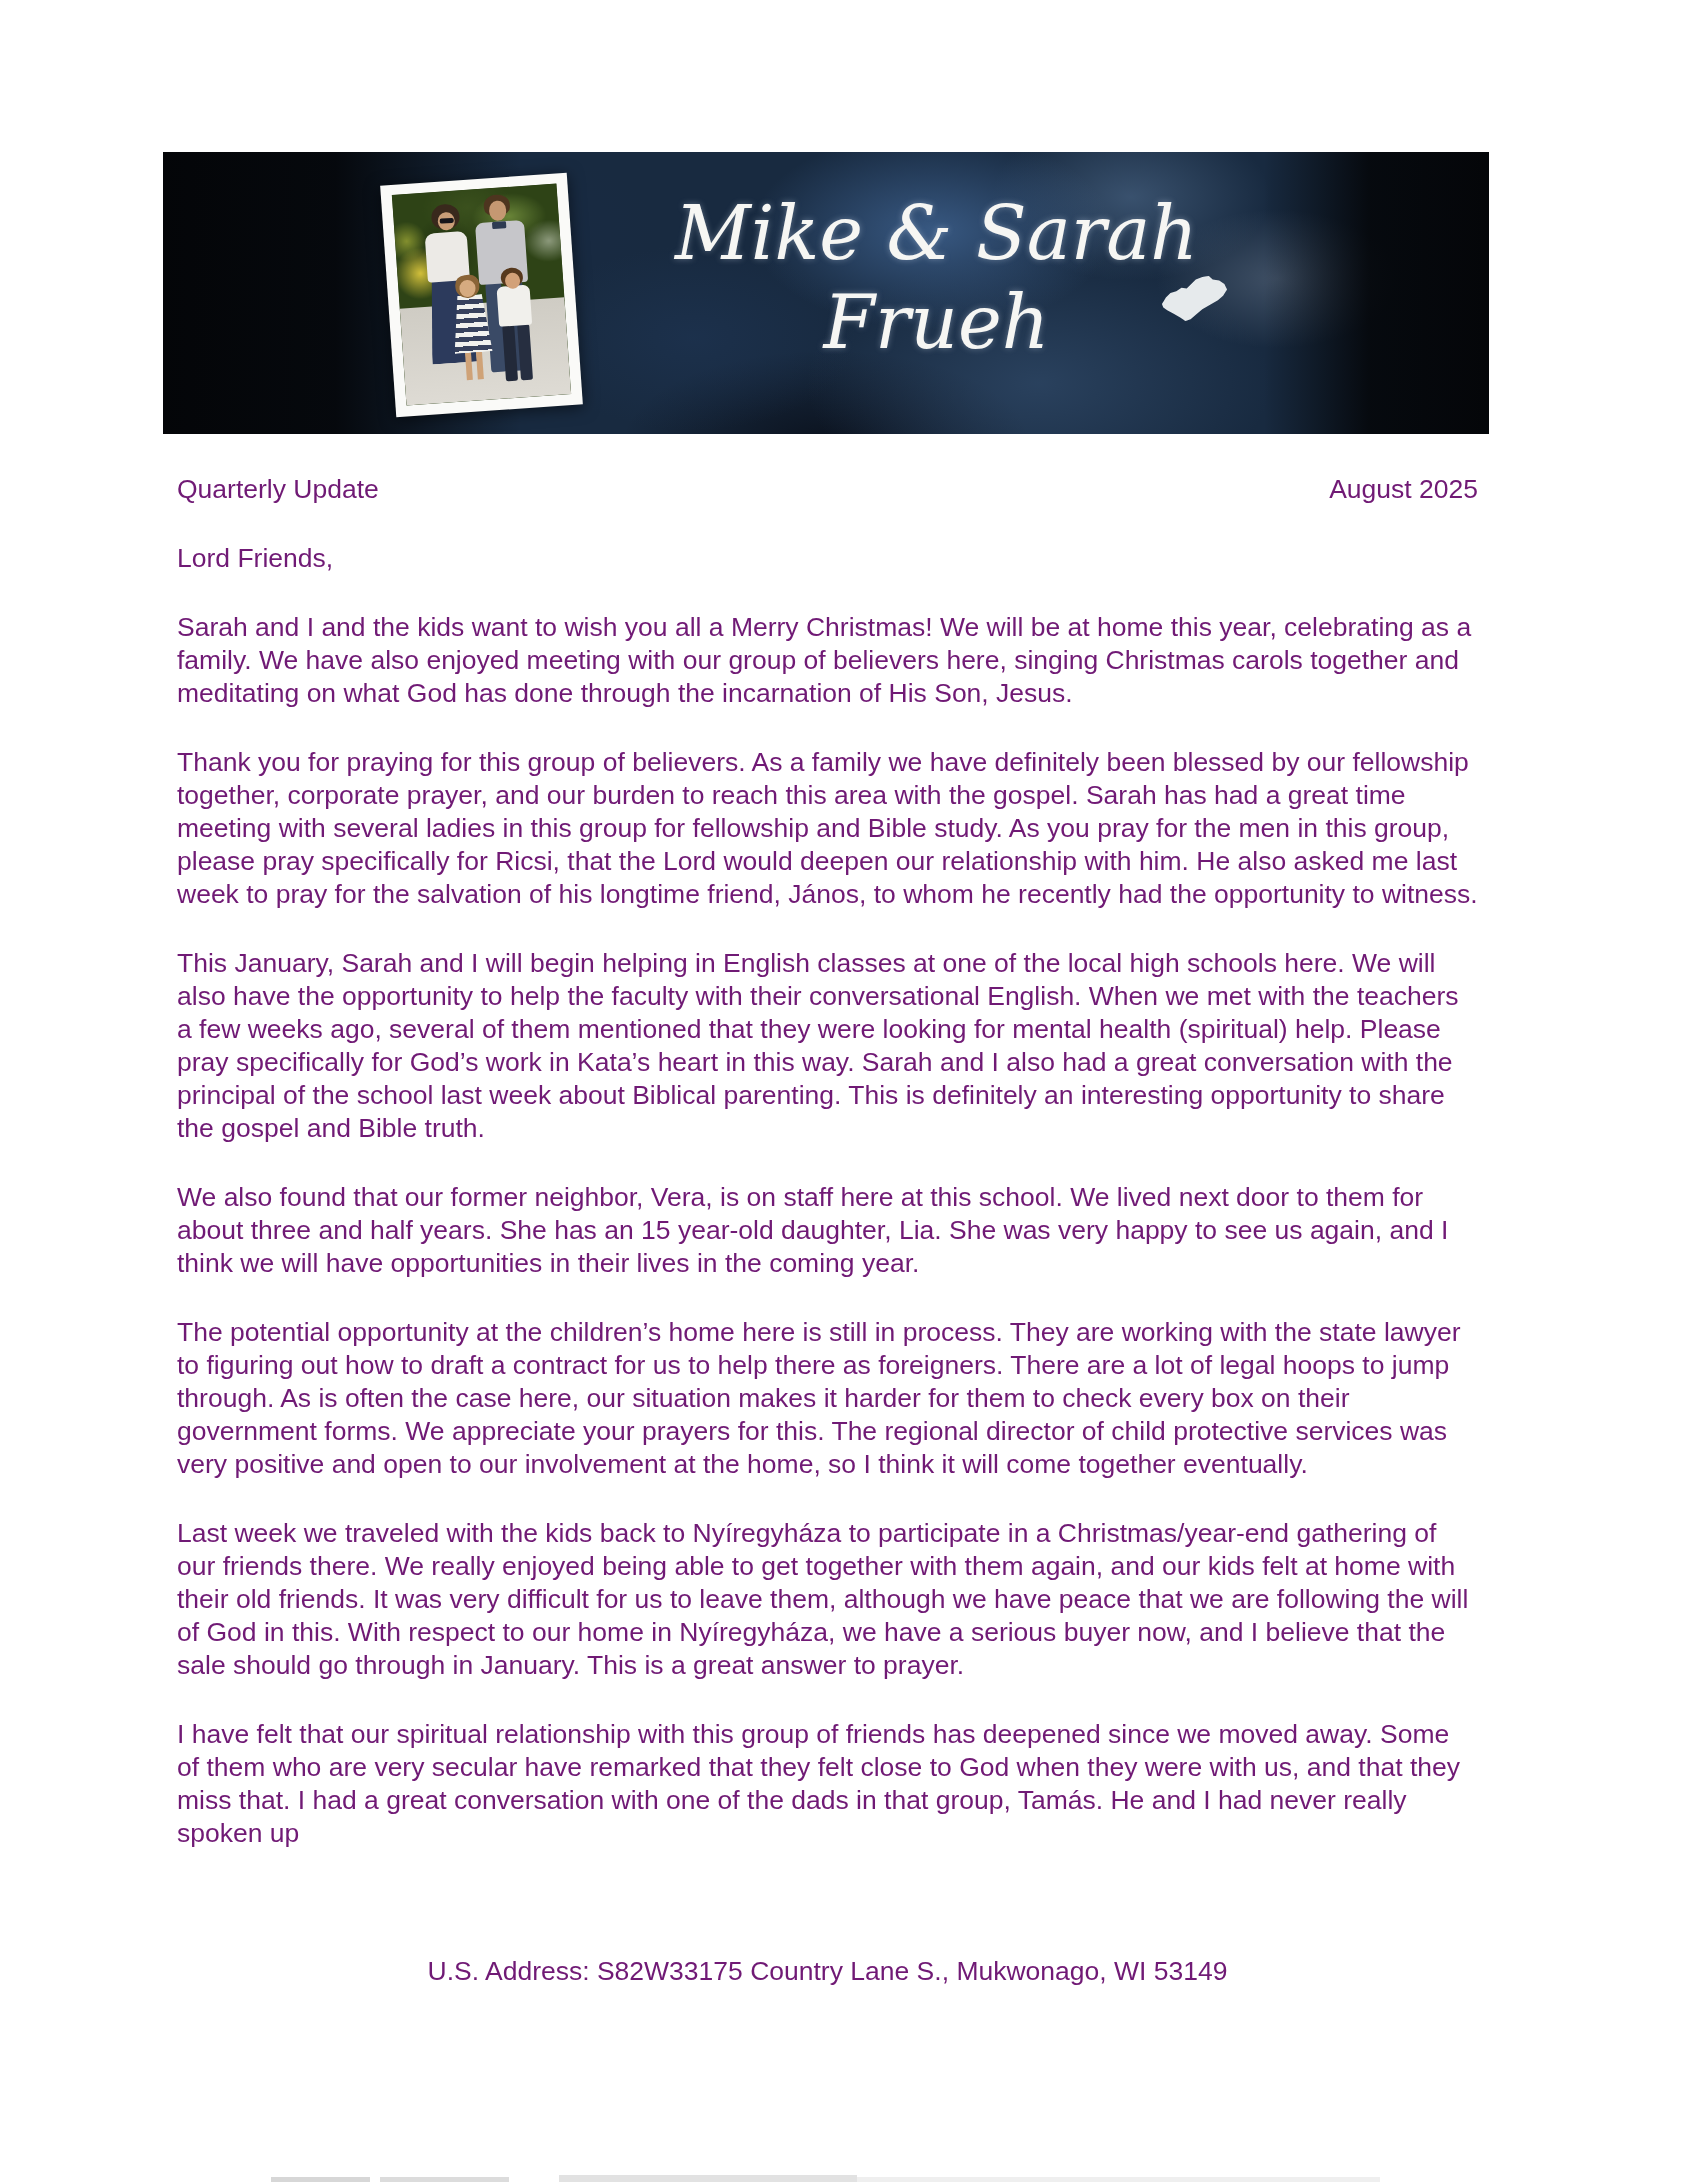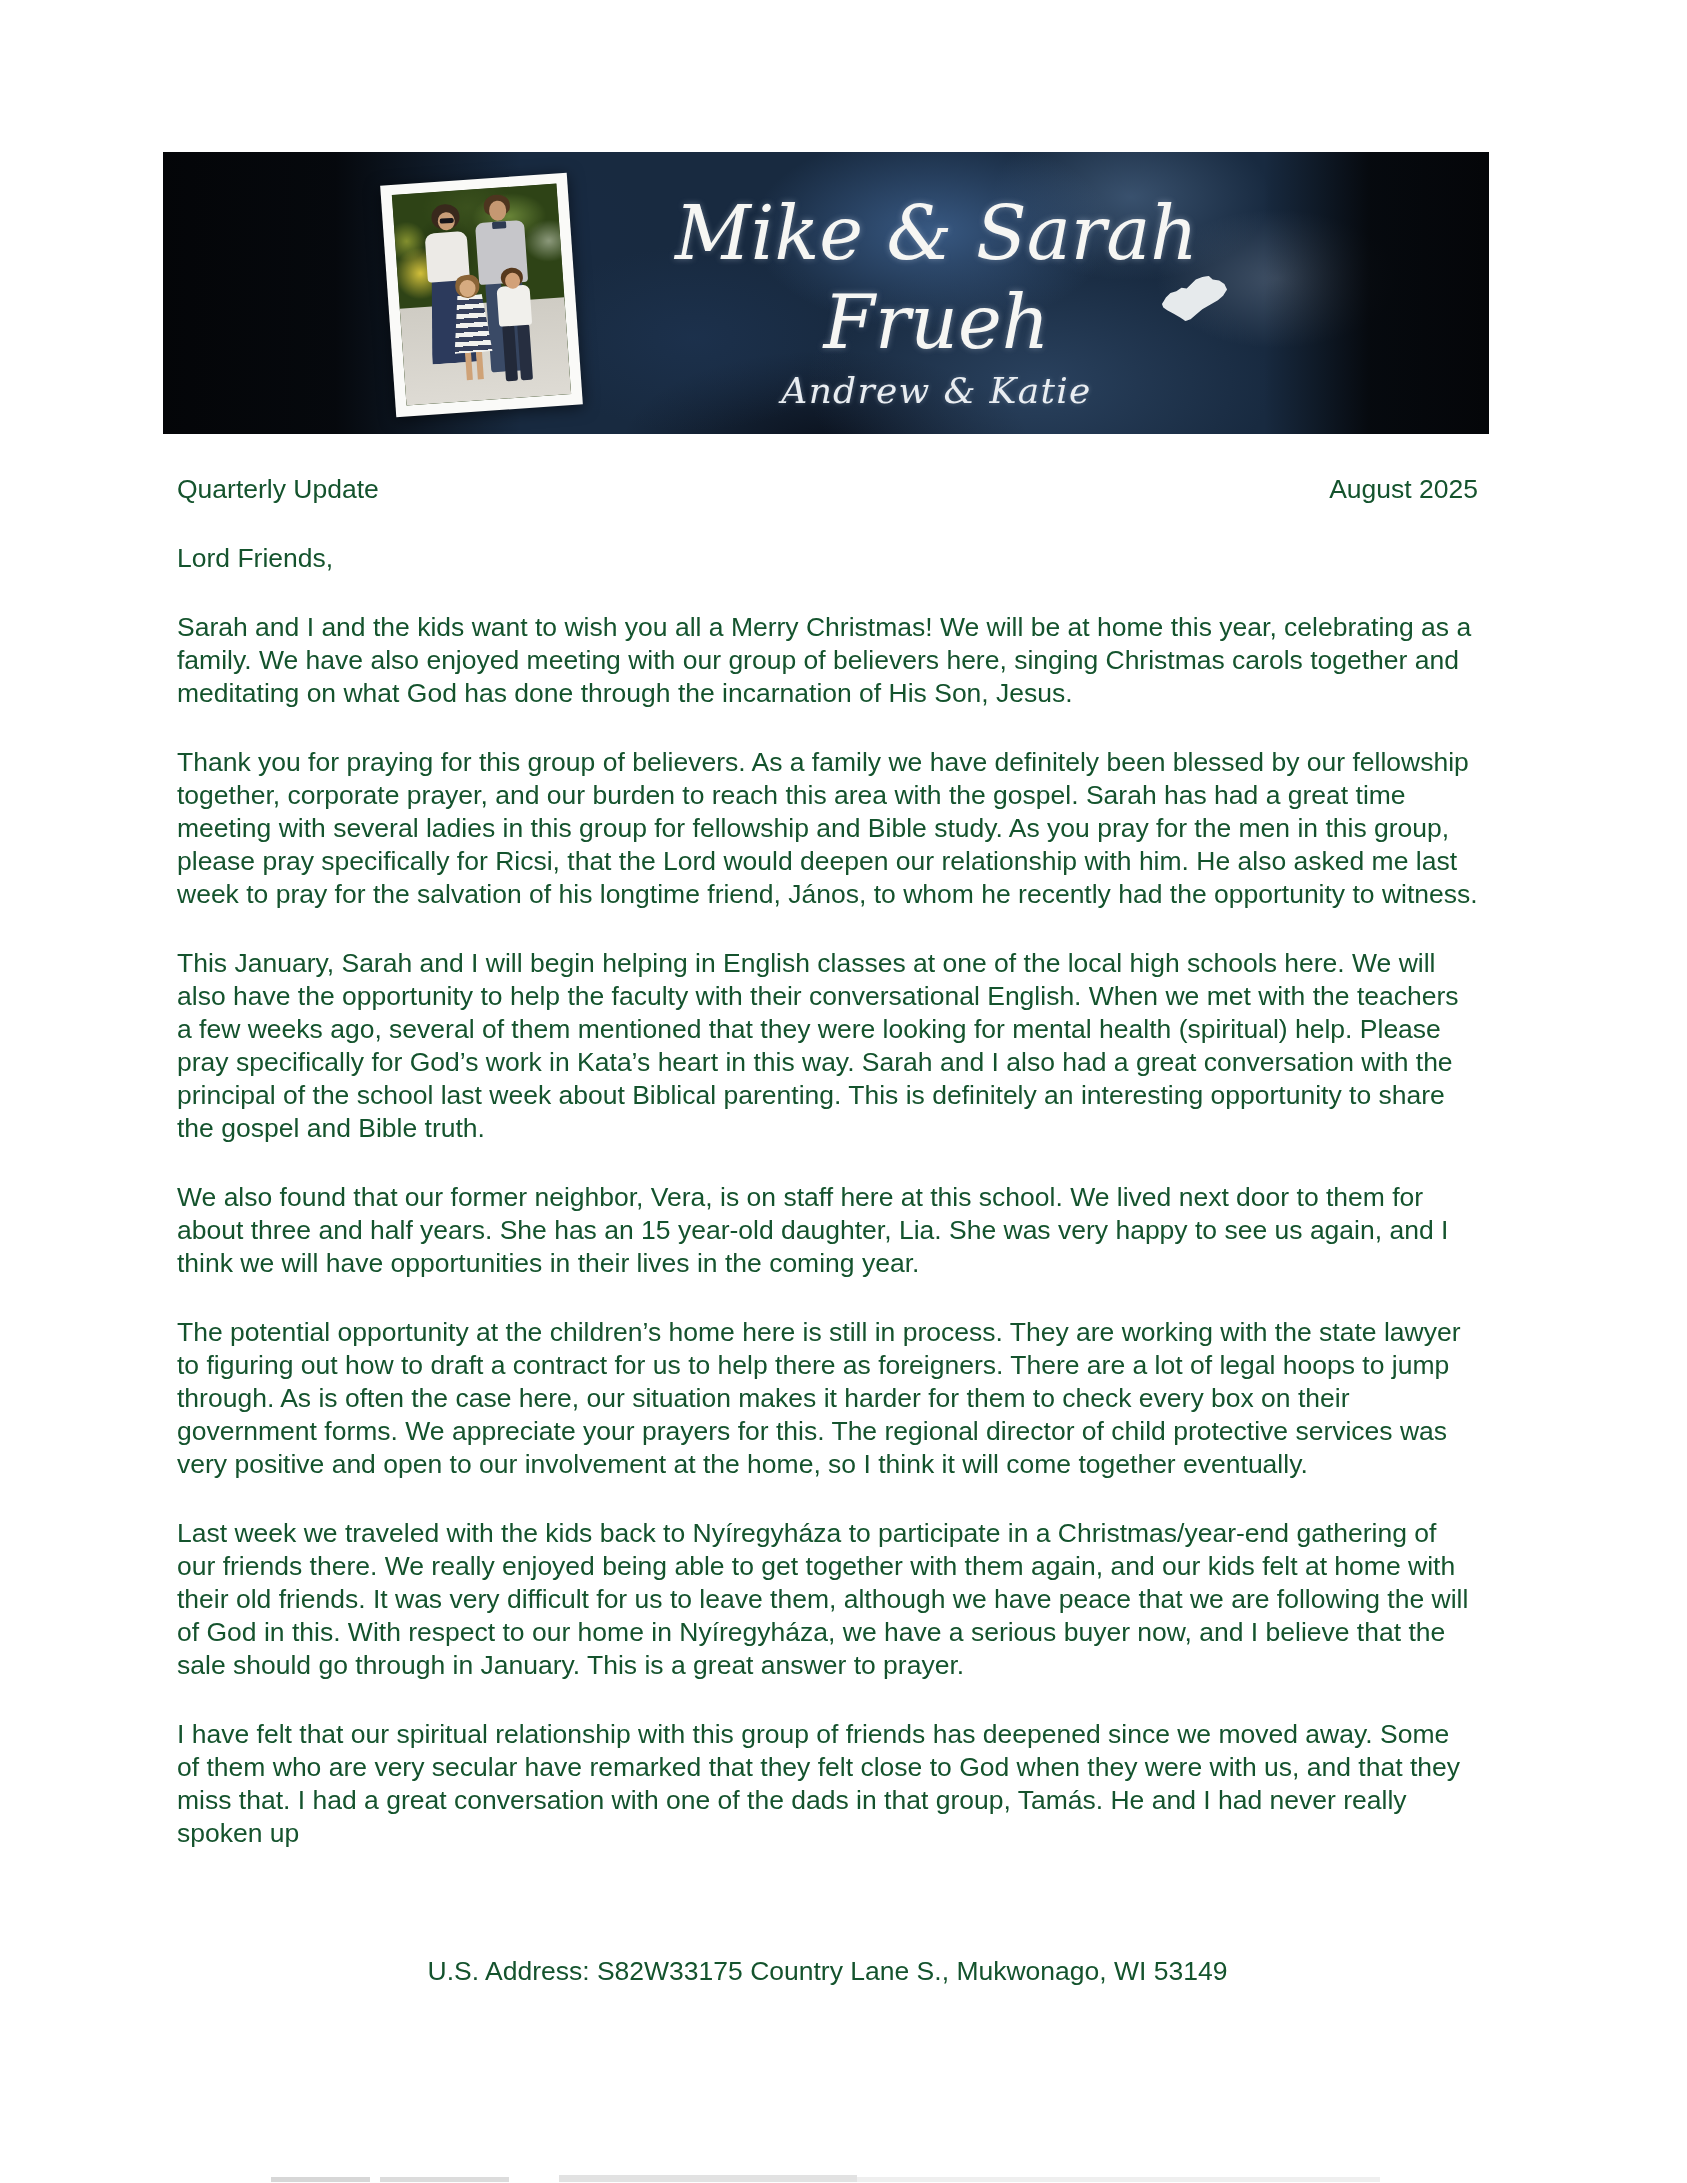--- a/index.html
+++ b/index.html
@@ -68,21 +68,21 @@
     text-shadow:0 0 5.3px rgba(220,235,255,.3);}
 
   .hungary{position:absolute;left:999px;top:124px;width:65px;height:45px;background:#e6eaec;
     clip-path:polygon(0 62%,6% 48%,13% 38%,22% 34%,30% 26%,38% 28%,45% 18%,52% 8%,62% 2%,72% 0,
       78% 8%,88% 10%,96% 18%,100% 30%,94% 44%,86% 54%,74% 64%,62% 74%,52% 86%,44% 96%,36% 100%,
       28% 92%,18% 84%,8% 76%,2% 70%);
     box-shadow:0 0 5.3px rgba(230,238,244,.5);}
 
   
   .letter{position:absolute;left:177px;top:473px;width:1301px;
-    font-size:26.5px;line-height:33px;color:#14532d;}
+    font-size:26.5px;line-height:33px;color:#701a75;}
   .meta-row{display:flex;justify-content:space-between;margin:0 0 36px 0;}
   .salutation{margin:0 0 36px 0;}
   p.para{margin:0 0 36px 0;}
   .footer-address{position:absolute;left:0;top:1482px;width:100%;text-align:center;margin:0;}
 
   
   .artifact{position:absolute;}
   .a1{left:271px;top:2177px;width:99px;height:5.3px;background:#d7d7d7;}
   .a2{left:380px;top:2177px;width:129px;height:5.3px;background:#dcdcdc;}
   .a3{left:559px;top:2175px;width:298px;height:7.3px;background:#e2e2e2;}
@@ -118,21 +118,20 @@
         <div class="boy-legL"></div>
         <div class="boy-legR"></div>
         <div class="boy-shirt"></div>
         <div class="boy-hair"></div>
         <div class="boy-face"></div>
       </div>
     </div>
 
     <div class="banner-text">
       <div class="banner-title">Mike &amp; Sarah Frueh</div>
-      <div class="banner-subtitle">Andrew &amp; Katie</div>
 
     </div>
 
     <div class="hungary"></div>
   </header>
 
   <main class="letter">
     <div class="meta-row">
       <span>Quarterly Update</span>
       <span>August 2025</span>

